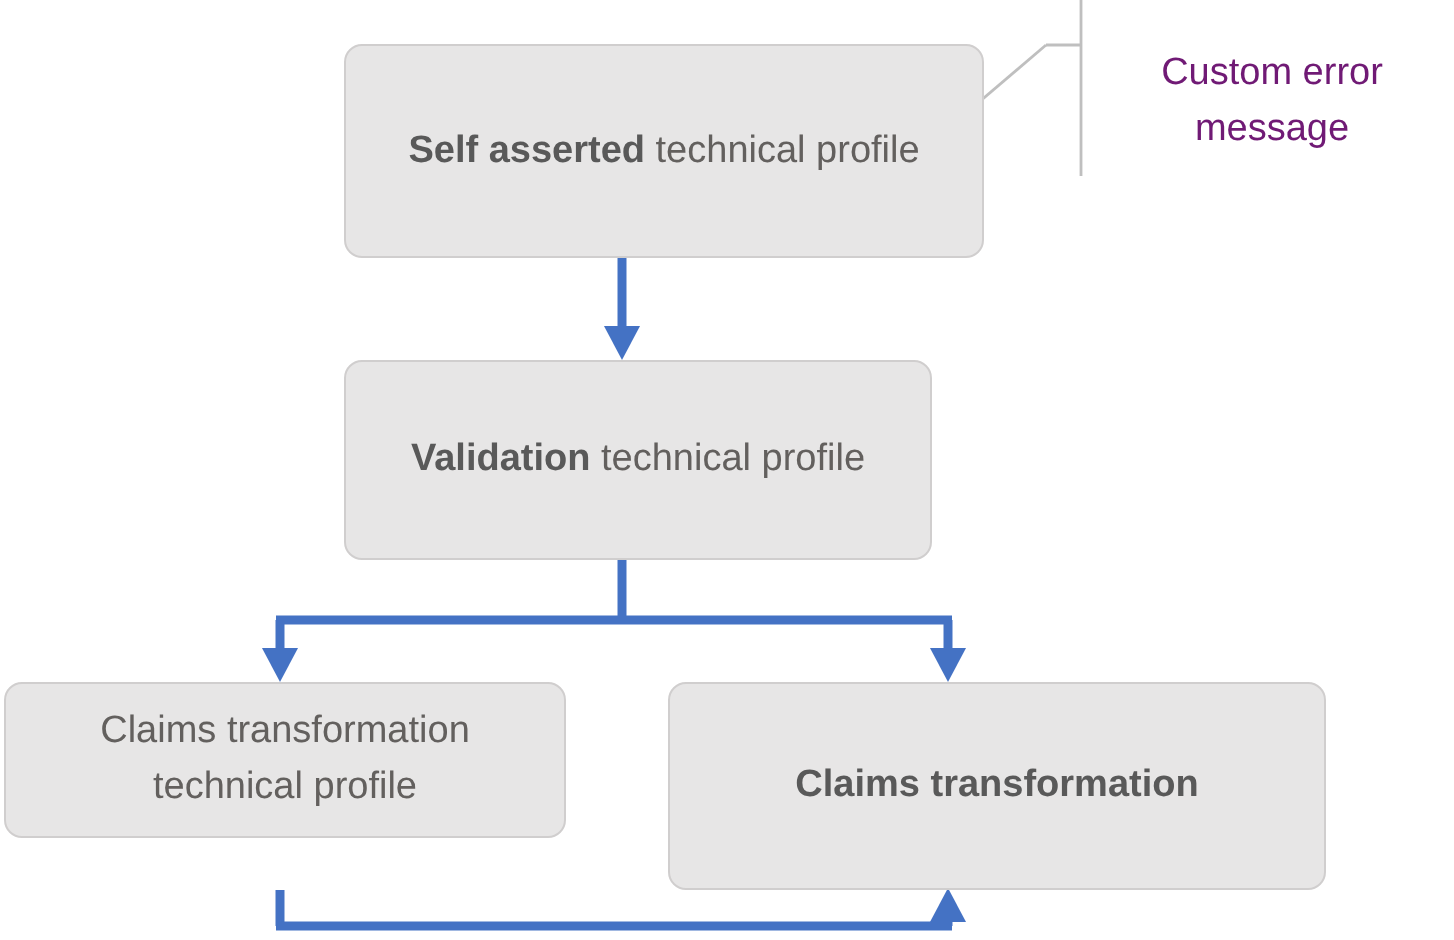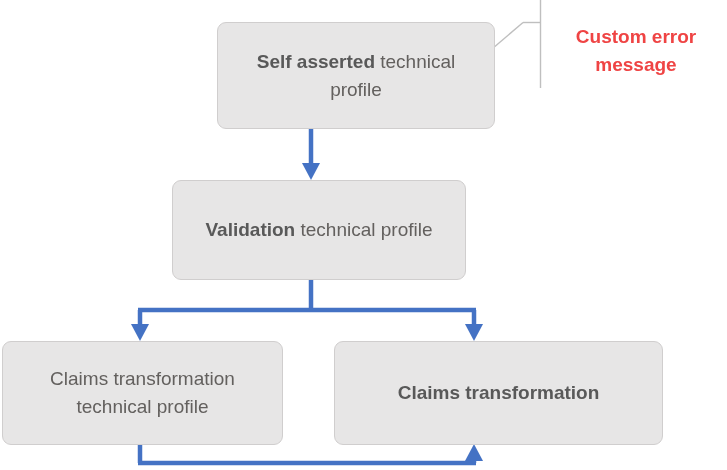--- a/index.html
+++ b/index.html
@@ -44,52 +44,50 @@
     display: block;
     width: 100%;
   }
   .node-label b {
     font-weight: bold;
     color: #595959;
   }
   #node-self-asserted {
     left: 172px;
     top: 22px;
-    width: 278px;
+    width: 320px;
     height: 107px;
-    margin-left: 45px;
   }
   #node-validation {
     left: 172px;
     top: 180px;
     width: 294px;
     height: 100px;
   }
   #node-claims-transformation-technical-profile {
     left: 2px;
     top: 341px;
     width: 281px;
-    height: 104px;
+    height: 78px;
   }
   #node-claims-transformation {
     left: 334px;
     top: 341px;
     width: 329px;
     height: 104px;
   }
   .callout-text {
     position: absolute;
     left: 556px;
     top: 23px;
     width: 160px;
     text-align: center;
-    color: #ef4444;
+    color: #701a75;
     font-size: 19px;
     line-height: 1.45;
-    font-weight: bold;
   }
 </style>
 </head>
 <body>
 
 <div id="diagram-canvas">
 
   <svg class="connector-layer" viewBox="0 0 727 470" width="727" height="470" xmlns="http://www.w3.org/2000/svg">
 
     <g>

